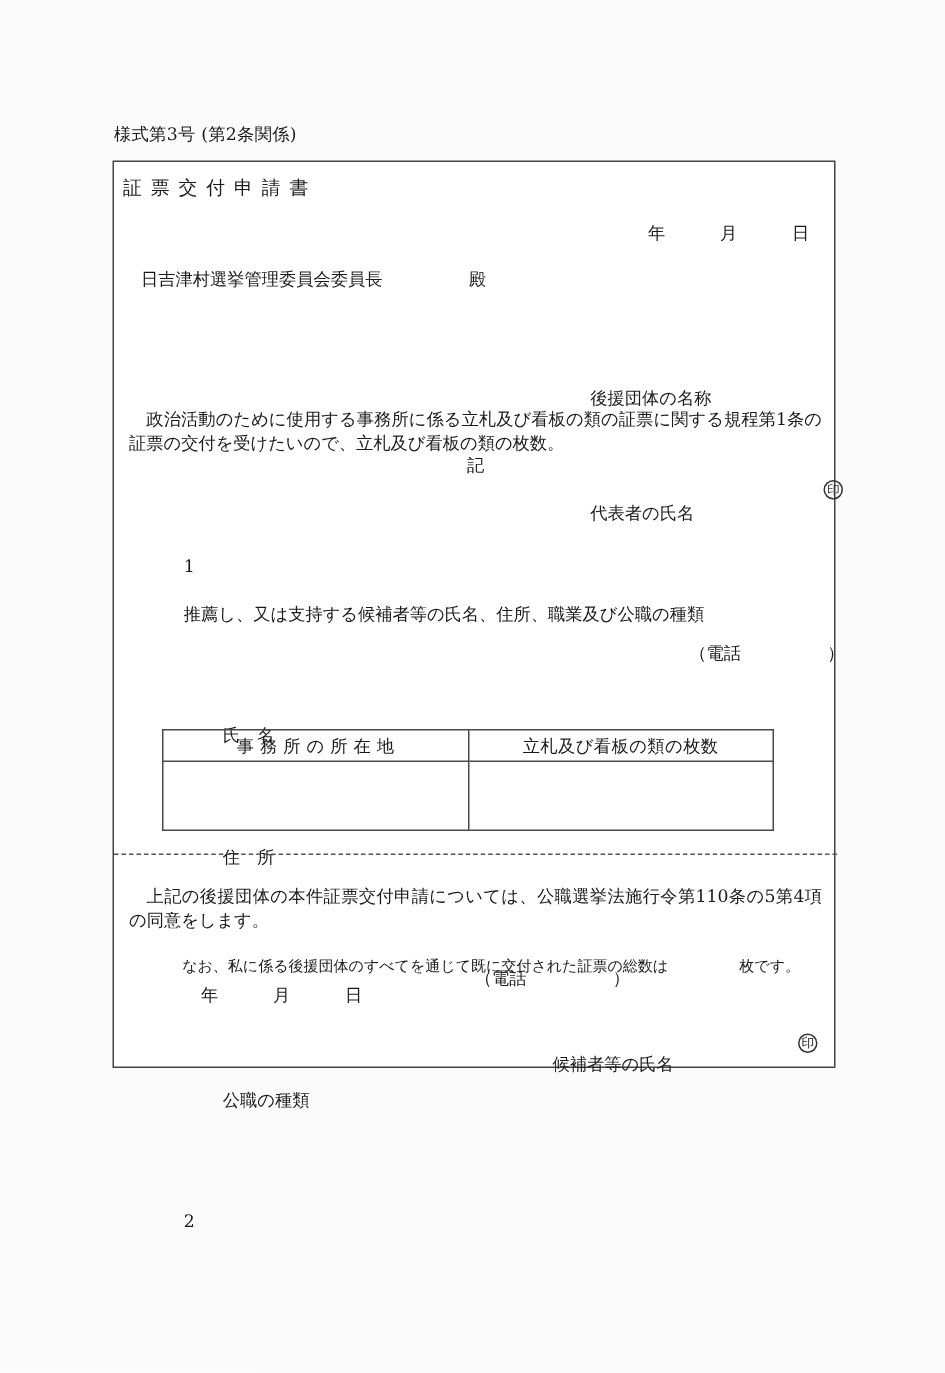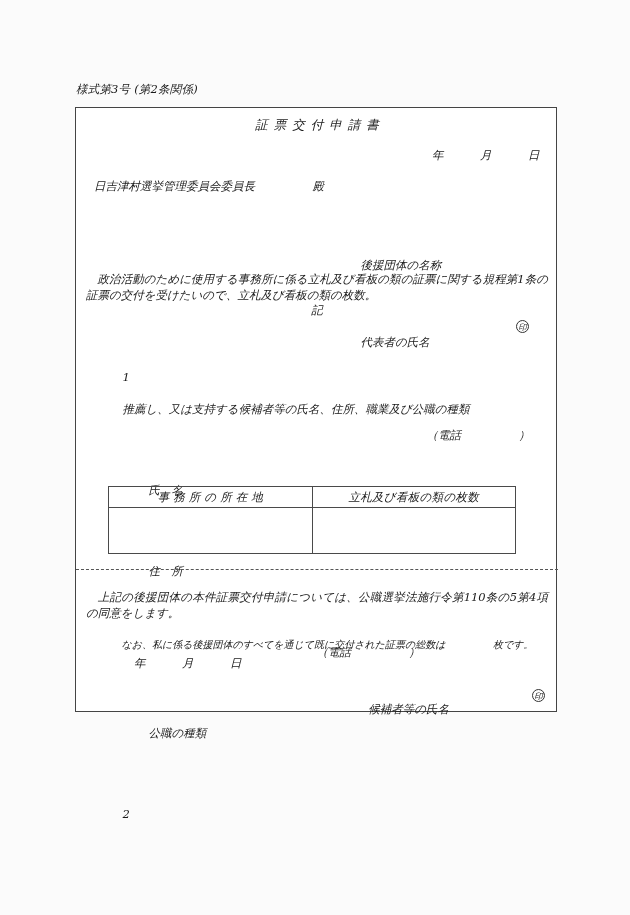--- a/index.html
+++ b/index.html
@@ -11,21 +11,21 @@
     height: 915px;
     background: #fbfbfb;
     font-family: "DejaVu Serif", "Liberation Serif", serif;
     color: #1a1a1a;
     position: relative;
     overflow: hidden;
   }
   .page {
     position: absolute;
     left: 0; top: 0;
-    width: 630px; height: 915px; font-style: italic;
+    width: 630px; height: 915px;
   }
   
   .form-no {
     position: absolute;
     left: 76px;
     top: 82px;
     font-size: 11.5px;
     letter-spacing: 0.2px;
     white-space: nowrap;
   }
@@ -44,41 +44,41 @@
     position: absolute;
     left: 0; top: 0;
     width: 100%; height: 100%;
   }
   .abs { position: absolute; white-space: pre; }
 
   .title {
     top: 9px;
     left: 0;
     width: 482px;
-    text-align: center;
+    text-align: left;
     font-size: 12.5px;
     letter-spacing: 6px;
     text-indent: 6px;
   }
   .date-top {
     top: 40px;
     right: 16px;
     font-size: 11.5px;
     letter-spacing: 0.5px;
   }
   .addressee {
     top: 71px;
     left: 18px;
     font-size: 11.5px;
   }
 
   
   .applicant {
     top: 103px;
-    left: 248px;
+    left: 281px;
     font-size: 11.5px;
     line-height: 15.5px;
   }
   .applicant .row { position: relative; white-space: pre; }
   .seal {
     position: absolute;
     left: 192px;
     top: 0px;
     width: 13px; height: 13px;
     border: 1px solid #333;

